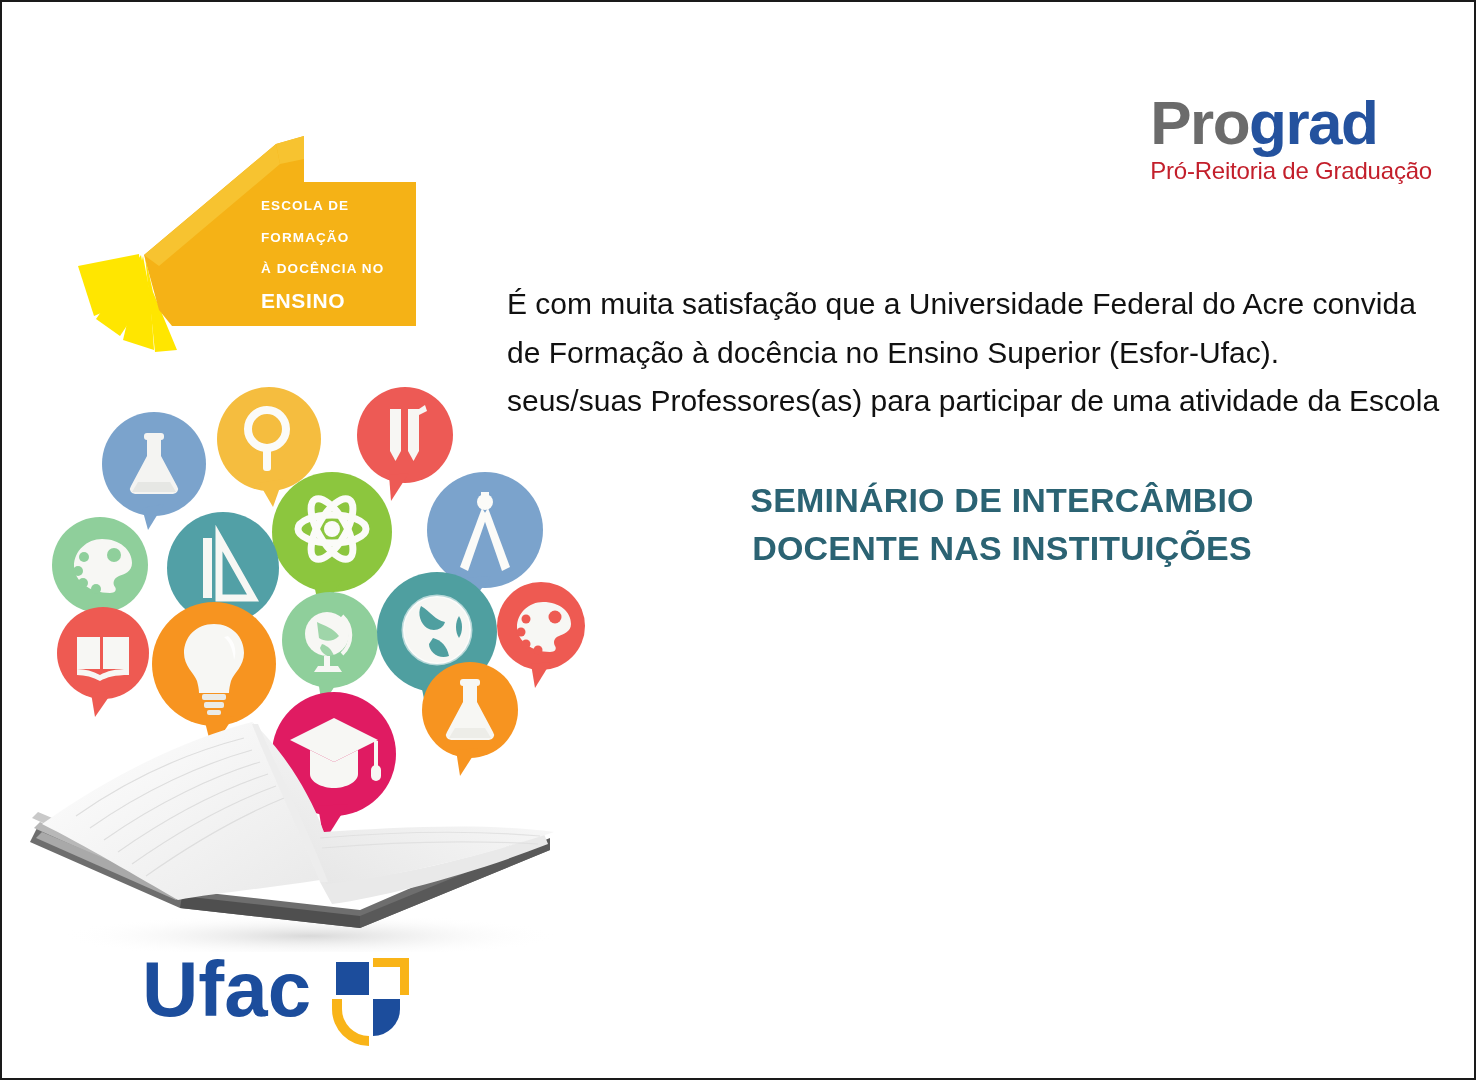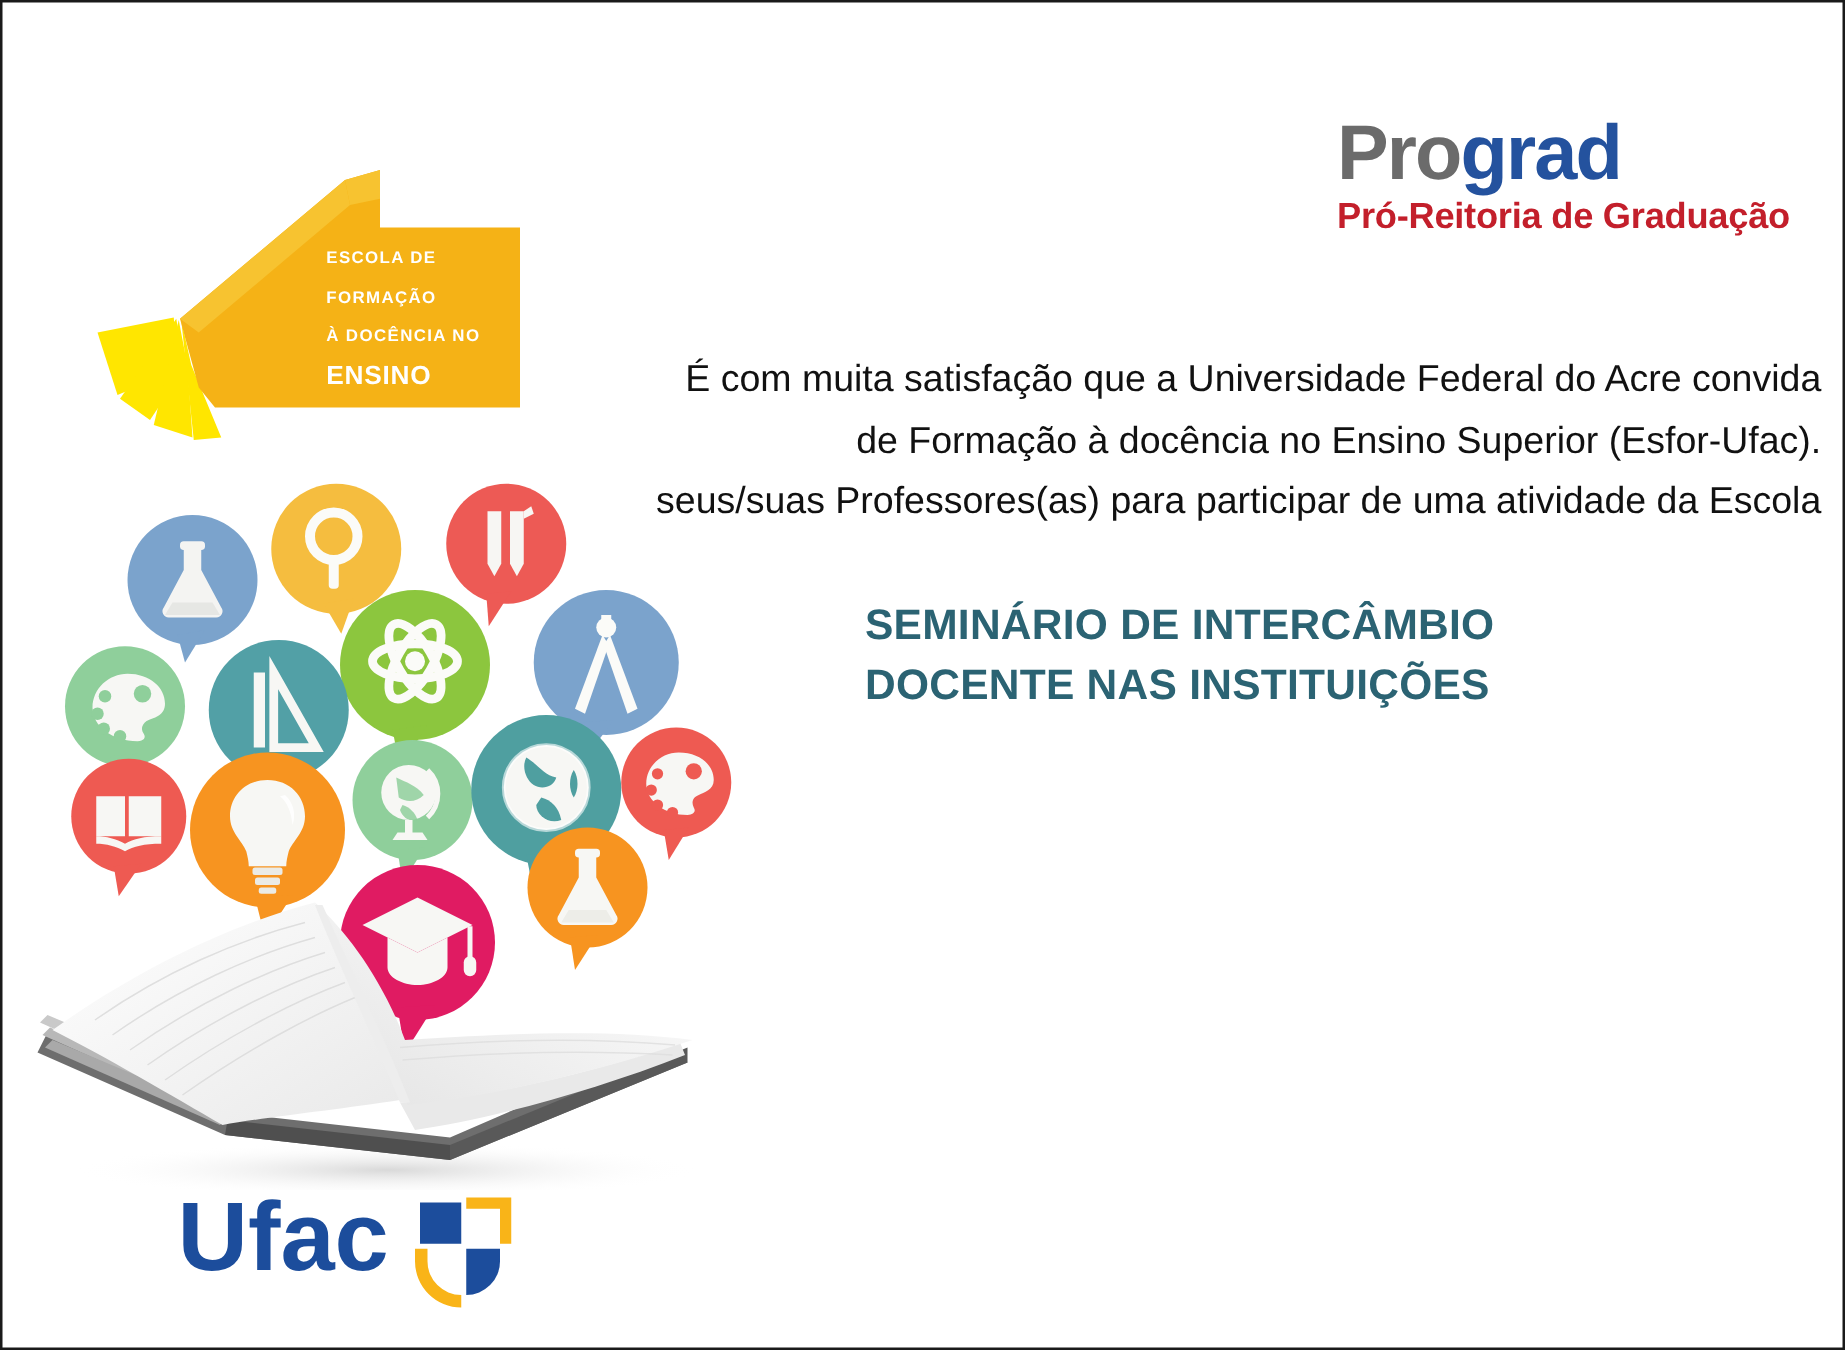--- a/index.html
+++ b/index.html
@@ -70,42 +70,43 @@
   .prograd-word{
     font-size:62px;
     font-weight:700;
     letter-spacing:-1.5px;
     line-height:0.95;
     white-space:nowrap;
   }
   .prograd-pro{color:#6b6b6b;}
   .prograd-grad{color:#24529e;}
   .prograd-sub{
-    font-size:29px;
-    font-weight:700;
+    font-size:24px;
+    font-weight:400;
     color:#c31f2b;
     letter-spacing:-0.2px;
     margin-top:4px;
     white-space:nowrap;
   }
 
   
   #intro{
     position:absolute;
     left:505px; top:278px;
     width:950px;
-    text-align:right;
+    text-align:left;
     font-size:30px;
     line-height:1.62;
     color:#111111;
   }
   #event-title{
     position:absolute;
     left:690px; top:474px;
     width:620px;
+    text-align:center;
     font-size:34px;
     font-weight:700;
     color:#2b6373;
     line-height:1.42;
     letter-spacing:0.2px;
   }
   #details{
     position:absolute;
     left:680px; top:640px;
     width:640px;

